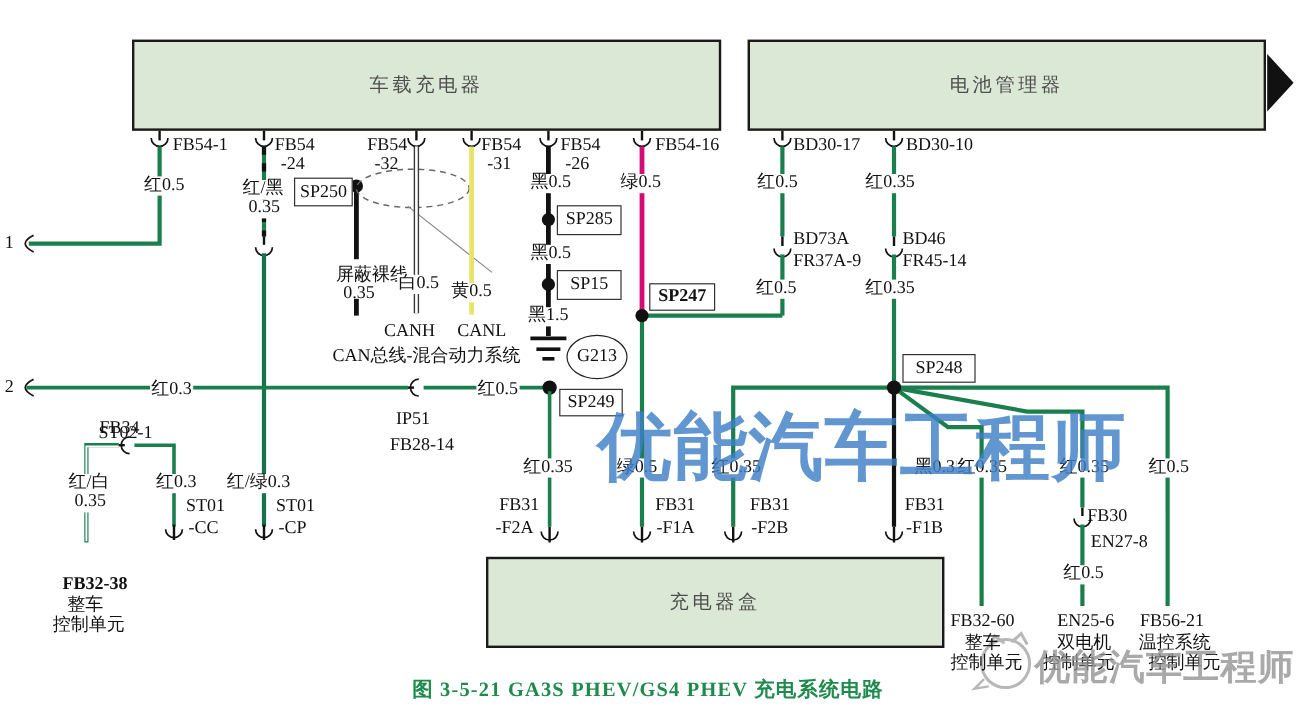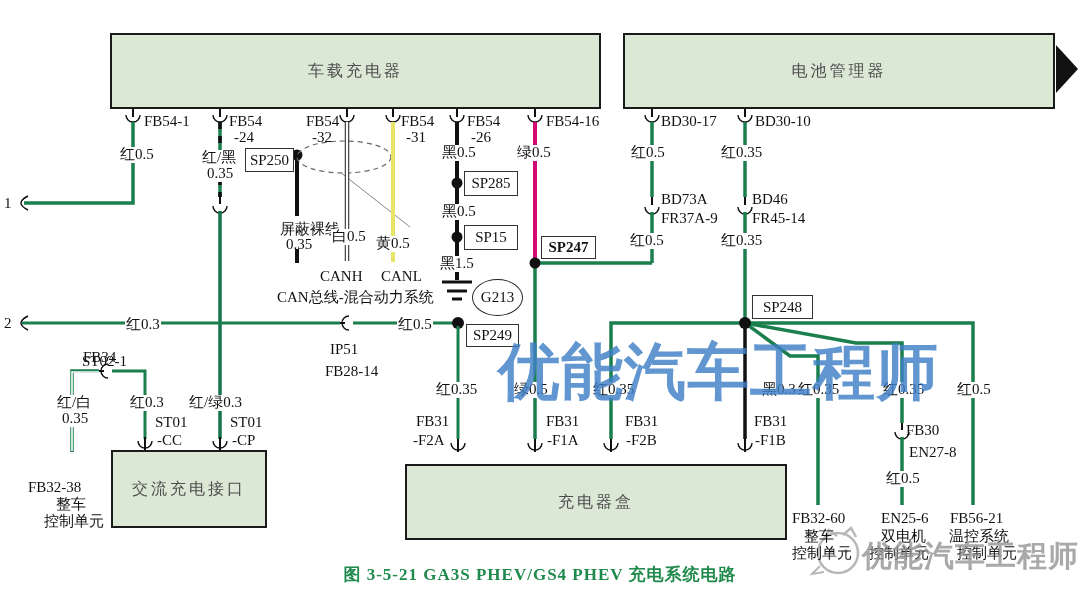--- a/index.html
+++ b/index.html
@@ -185,23 +185,20 @@
       <circle cx="846" cy="551" r="2" fill="#9a9a9a"></circle>
     </g>
   </svg>
 
   <div class="box" style="left:623px;top:33px;width:428px;height:72px;">
       <span>电池管理器</span>
     </div>
   <div class="box" style="left:110px;top:33px;width:487px;height:72px;">
       <span>车载充电器</span>
     </div>
-  <div class="box" style="left:111px;top:450px;width:152px;height:74px;">
-      <span>交流充电接口</span>
-    </div>
   <div class="box" style="left:405px;top:452px;width:378px;height:72px;margin-top:12px;">
       <span>充电器盒</span>
     </div>
 
   <div class="spbox" style="left:245px;top:148px;width:47px;height:22px;">SP250</div>
   <div class="spbox" style="left:464px;top:171px;width:52px;height:23px;">SP285</div>
   <div class="spbox" style="left:464px;top:225px;width:52px;height:23px;">SP15</div>
   <div class="spbox" style="left:541px;top:236px;width:53px;height:21px;font-weight:bold;">SP247</div>
   <div class="spbox" style="left:466px;top:324px;width:51px;height:21px;">SP249</div>
   <div class="spbox" style="left:752px;top:295px;width:59px;height:22px;">SP248</div>
@@ -254,21 +251,21 @@
 
   <span class="lbl" style="left:82px;top:354px;">ST02-1</span>
   <span class="lbl bg" style="left:56px;top:395px;">红/白</span>
   <span class="lbl bg" style="left:61px;top:411px;">0.35</span>
   <span class="lbl bg" style="left:129px;top:395px;">红0.3</span>
   <span class="lbl" style="left:155px;top:415px;">ST01</span>
   <span class="lbl" style="left:157px;top:433px;">-CC</span>
   <span class="lbl bg" style="left:188px;top:395px;">红/绿0.3</span>
   <span class="lbl" style="left:230px;top:415px;">ST01</span>
   <span class="lbl" style="left:232px;top:433px;">-CP</span>
-  <span class="lbl" style="left:28px;top:480px;">FB32-38</span>
+  <span class="lbl" style="left:52px;top:480px;font-weight:bold;">FB32-38</span>
   <span class="lbl" style="left:56px;top:497px;">整车</span>
   <span class="lbl" style="left:44px;top:514px;">控制单元</span>
 
   <span class="lbl bg" style="left:435px;top:382px;">红0.35</span>
   <span class="lbl" style="left:416px;top:414px;">FB31</span>
   <span class="lbl" style="left:413px;top:433px;">-F2A</span>
   <span class="lbl bg" style="left:513px;top:382px;">绿0.5</span>
   <span class="lbl" style="left:546px;top:414px;">FB31</span>
   <span class="lbl" style="left:547px;top:433px;">-F1A</span>
   <span class="lbl bg" style="left:592px;top:382px;">红0.35</span>

